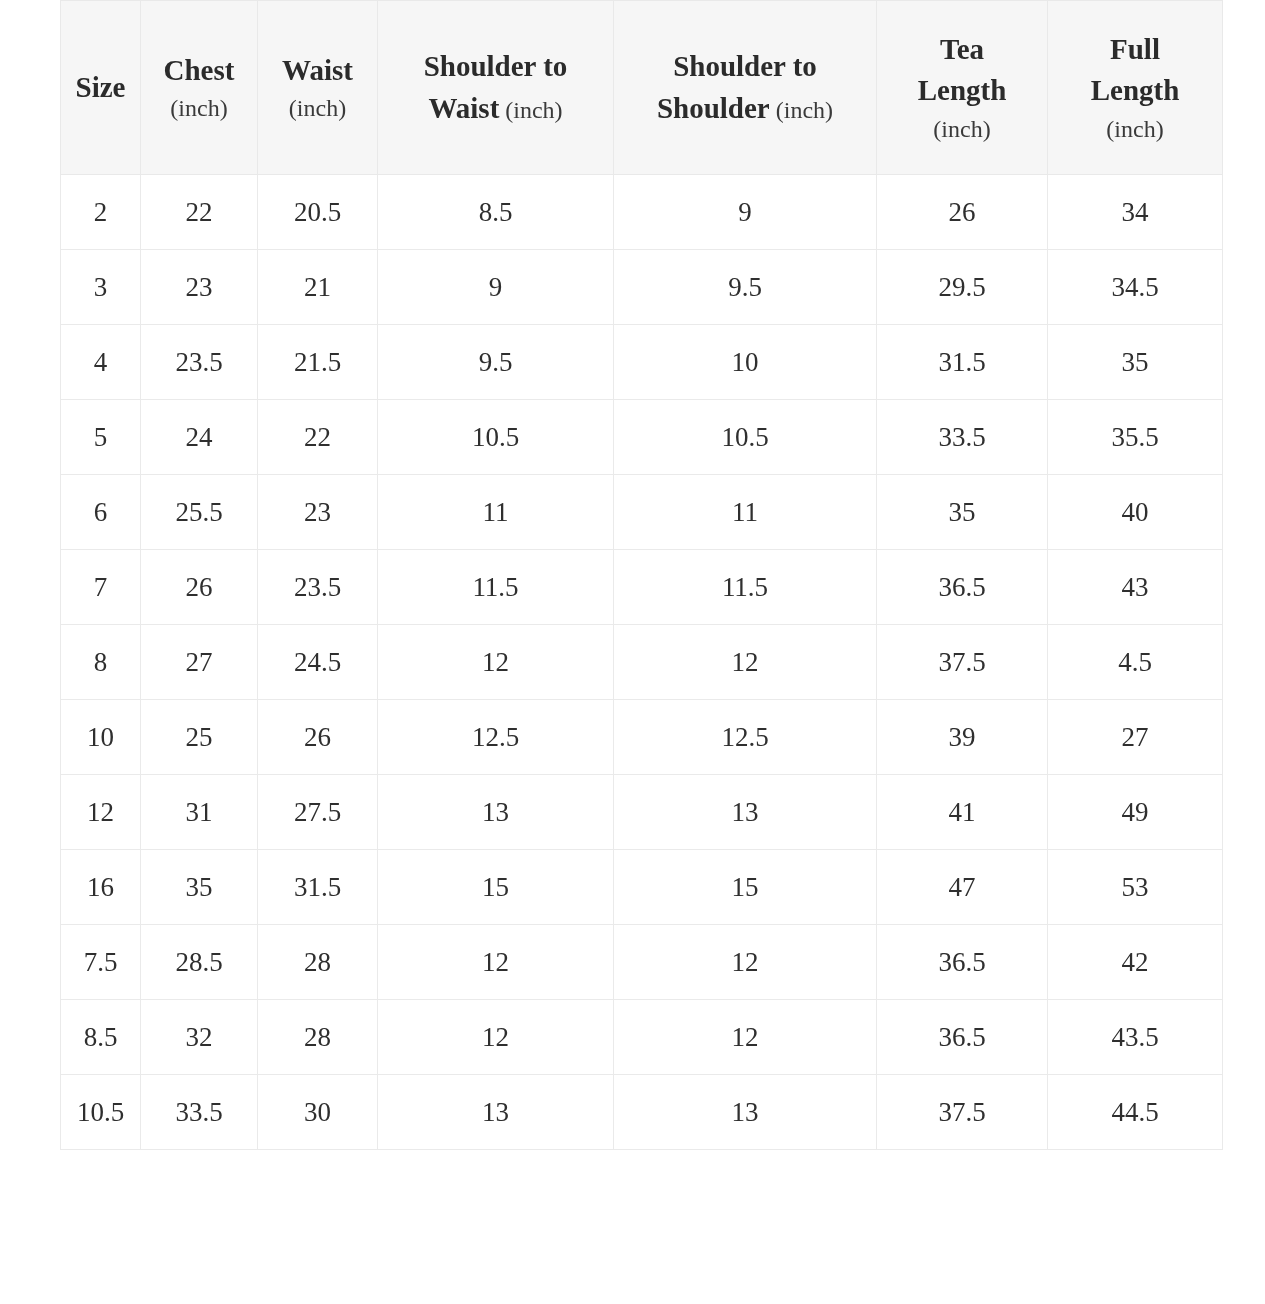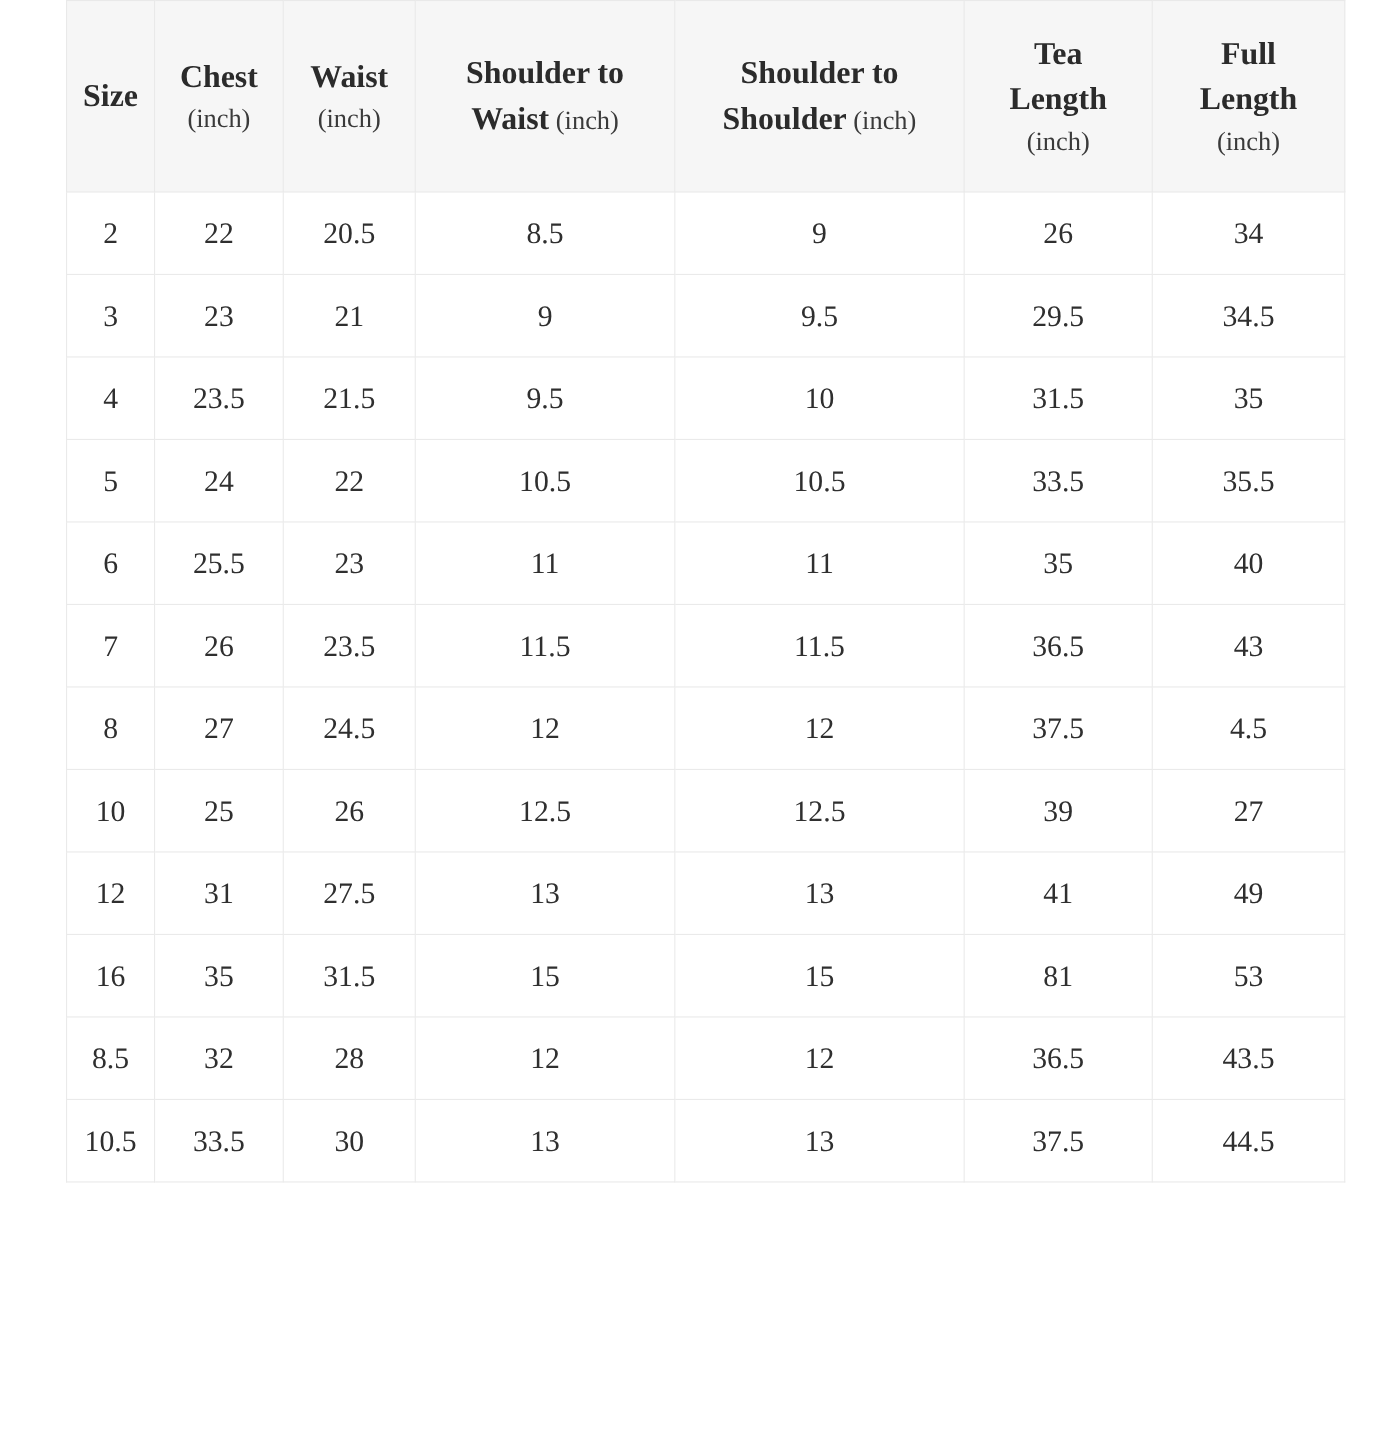--- a/index.html
+++ b/index.html
@@ -221,22 +221,31 @@
           <td>13</td>
           <td>41</td>
           <td>49</td>
         </tr>
         <tr>
           <td>16</td>
           <td>35</td>
           <td>31.5</td>
           <td>15</td>
           <td>15</td>
-          <td>81</td>
+          <td>47</td>
           <td>53</td>
+        </tr>
+        <tr>
+          <td>7.5</td>
+          <td>28.5</td>
+          <td>28</td>
+          <td>12</td>
+          <td>12</td>
+          <td>36.5</td>
+          <td>42</td>
         </tr>
         <tr>
           <td>8.5</td>
           <td>32</td>
           <td>28</td>
           <td>12</td>
           <td>12</td>
           <td>36.5</td>
           <td>43.5</td>
         </tr>

